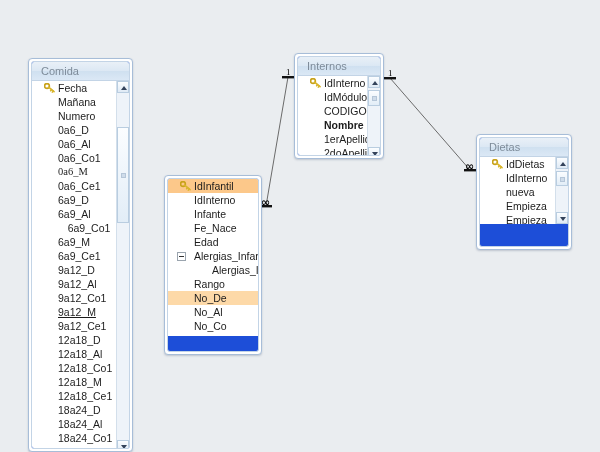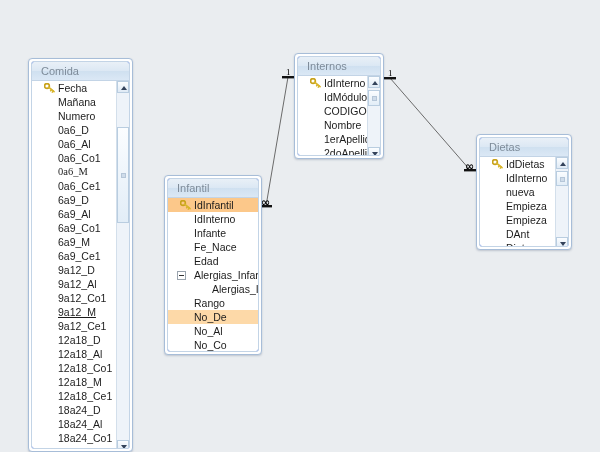--- a/index.html
+++ b/index.html
@@ -136,21 +136,21 @@
               </svg><span>Fecha</span></div>
             <div class="fld" style="width: 88px;"><span>Mañana</span></div>
             <div class="fld" style="width: 88px;"><span>Numero</span></div>
             <div class="fld" style="width: 88px;"><span>0a6_D</span></div>
             <div class="fld" style="width: 88px;"><span>0a6_Al</span></div>
             <div class="fld" style="width: 88px;"><span>0a6_Co1</span></div>
             <div class="fld" style="width: 88px; font-family: Liberation Serif, serif;"><span>0a6_M</span></div>
             <div class="fld" style="width: 88px;"><span>0a6_Ce1</span></div>
             <div class="fld" style="width: 88px;"><span>6a9_D</span></div>
             <div class="fld" style="width: 88px;"><span>6a9_Al</span></div>
-            <div class="fld" style="width: 88px;"><span>6a9_Co1</span></div>
+            <div class="fld" style="width: 88px; text-align: center;"><span>6a9_Co1</span></div>
             <div class="fld" style="width: 88px;"><span>6a9_M</span></div>
             <div class="fld" style="width: 88px;"><span>6a9_Ce1</span></div>
             <div class="fld" style="width: 88px;"><span>9a12_D</span></div>
             <div class="fld" style="width: 88px;"><span>9a12_Al</span></div>
             <div class="fld" style="width: 88px;"><span>9a12_Co1</span></div>
             <div class="fld" style="width: 88px; text-decoration: underline;"><span>9a12_M</span></div>
             <div class="fld" style="width: 88px;"><span>9a12_Ce1</span></div>
             <div class="fld" style="width: 88px;"><span>12a18_D</span></div>
             <div class="fld" style="width: 88px;"><span>12a18_Al</span></div>
             <div class="fld" style="width: 88px;"><span>12a18_Co1</span></div>
@@ -180,41 +180,40 @@
           <div class="tbl-hdr">Internos</div>
           <div class="tbl-body" style="height: 83px;">
             <div class="fld" style="width: 73px;"><svg class="key-ico" viewBox="0 0 11 10">
                 <circle cx="3" cy="3" r="2.4" fill="none" stroke="#c8a21a" stroke-width="1.6"></circle>
                 <path d="M4.6 4.2 L10 8.6" stroke="#d8b52c" stroke-width="1.7" stroke-linecap="round"></path>
                 <path d="M7.6 6.6 L6.6 7.8" stroke="#d8b52c" stroke-width="1.5" stroke-linecap="round"></path>
                 <path d="M9.2 7.9 L8.3 9.1" stroke="#d8b52c" stroke-width="1.5" stroke-linecap="round"></path>
               </svg><span>IdInterno</span></div>
             <div class="fld" style="width: 73px;"><span>IdMódulo</span></div>
             <div class="fld" style="width: 73px;"><span>CODIGO</span></div>
-            <div class="fld" style="width: 73px;"><span>Nombre</span></div>
+            <div class="fld" style="width: 73px; font-weight: bold;"><span>Nombre</span></div>
             <div class="fld" style="width: 73px;"><span>1erApellido</span></div>
             <div class="fld" style="width: 73px;"><span>2doApellido</span></div>
             <div class="sb">
               <div class="sb-btn sb-up">
                 <span class="arw arw-up"></span>
               </div>
               <div class="sb-track"></div>
               <div class="sb-btn sb-dn">
                 <span class="arw arw-dn"></span>
               </div>
               <div class="sb-thumb" style="top: 14px; height: 16px;">
                 <span class="sb-grip"></span>
               </div>
             </div>
           </div>
         </div>
       </div>
       <div class="tbl" style="left: 164px; top: 175px; width: 98px; height: 180px;">
         <div class="tbl-inner">
-          <div class="tbl-hdr">Infantil</div>
           <div class="tbl-body" style="height: 157px;">
             <div class="fld hl" style="width: 100%;"><svg class="key-ico" viewBox="0 0 11 10">
                 <circle cx="3" cy="3" r="2.4" fill="none" stroke="#c8a21a" stroke-width="1.6"></circle>
                 <path d="M4.6 4.2 L10 8.6" stroke="#d8b52c" stroke-width="1.7" stroke-linecap="round"></path>
                 <path d="M7.6 6.6 L6.6 7.8" stroke="#d8b52c" stroke-width="1.5" stroke-linecap="round"></path>
                 <path d="M9.2 7.9 L8.3 9.1" stroke="#d8b52c" stroke-width="1.5" stroke-linecap="round"></path>
               </svg><span>IdInfantil</span></div>
             <div class="fld" style="width: 100%;"><span>IdInterno</span></div>
             <div class="fld" style="width: 100%;"><span>Infante</span></div>
             <div class="fld" style="width: 100%;"><span>Fe_Nace</span></div>
@@ -224,21 +223,21 @@
             <div class="fld" style="width: 100%;"><span>Rango</span></div>
             <div class="fld hl2" style="width: 100%;"><span>No_De</span></div>
             <div class="fld" style="width: 100%;"><span>No_Al</span></div>
             <div class="fld" style="width: 100%;"><span>No_Co</span></div>
           </div>
         </div>
       </div>
       <div class="tbl" style="left: 476px; top: 134px; width: 96px; height: 116px; text-decoration: underline;">
         <div class="tbl-inner">
           <div class="tbl-hdr">Dietas</div>
-          <div class="tbl-body" style="height: 92px;">
+          <div class="tbl-body" style="height: 67px;">
             <div class="fld" style="width: 79px;"><svg class="key-ico" viewBox="0 0 11 10">
                 <circle cx="3" cy="3" r="2.4" fill="none" stroke="#c8a21a" stroke-width="1.6"></circle>
                 <path d="M4.6 4.2 L10 8.6" stroke="#d8b52c" stroke-width="1.7" stroke-linecap="round"></path>
                 <path d="M7.6 6.6 L6.6 7.8" stroke="#d8b52c" stroke-width="1.5" stroke-linecap="round"></path>
                 <path d="M9.2 7.9 L8.3 9.1" stroke="#d8b52c" stroke-width="1.5" stroke-linecap="round"></path>
               </svg><span>IdDietas</span></div>
             <div class="fld" style="width: 79px;"><span>IdInterno</span></div>
             <div class="fld" style="width: 79px;"><span>nueva</span></div>
             <div class="fld" style="width: 79px;"><span>Empieza</span></div>
             <div class="fld" style="width: 79px;"><span>Empieza</span></div>

